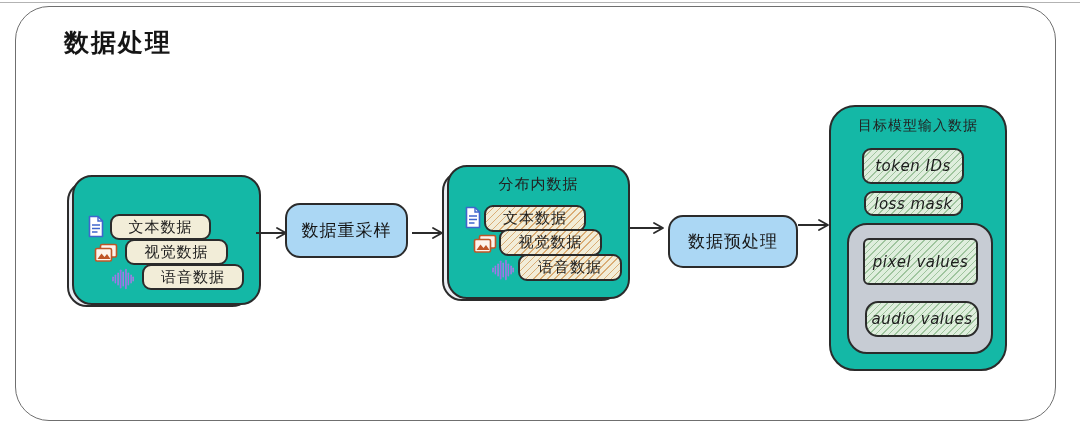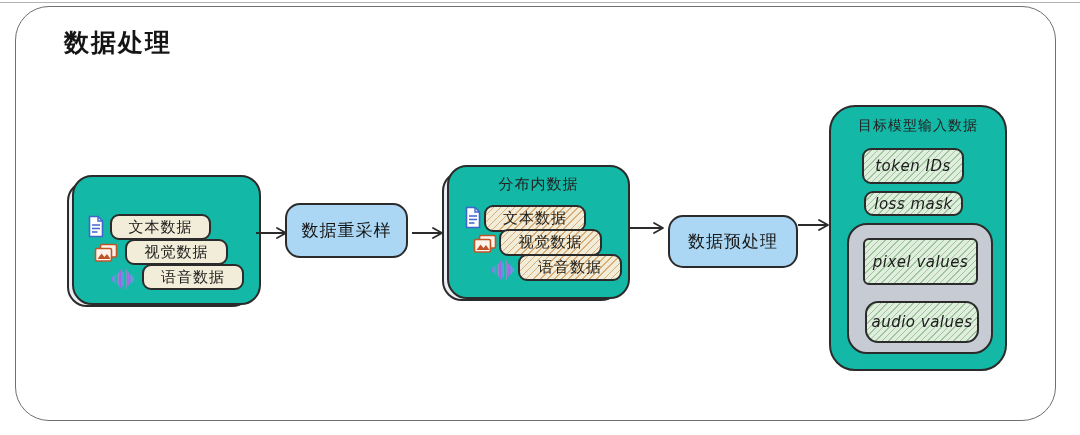--- a/index.html
+++ b/index.html
@@ -222,18 +222,18 @@
     <div class="chip-green" style="left:33px; top:84px; width:99px; height:25px;">
       <span>loss mask</span>
     </div>
 
     <div class="gray-panel" style="left:16px; top:116px; width:146px; height:131px;"></div>
 
     <div class="chip-green" style="left:32px; top:131px; width:115px; height:47px; border-radius:6px;">
       <span>pixel values</span>
     </div>
 
-    <div class="chip-green" style="left:34px; top:194px; width:114px; height:42px; border-radius:13px;">
+    <div class="chip-green" style="left:34px; top:194px; width:114px; height:36px; border-radius:13px;">
       <span>audio values</span>
     </div>
   </div>
 
 </div>
 
 </body></html>

